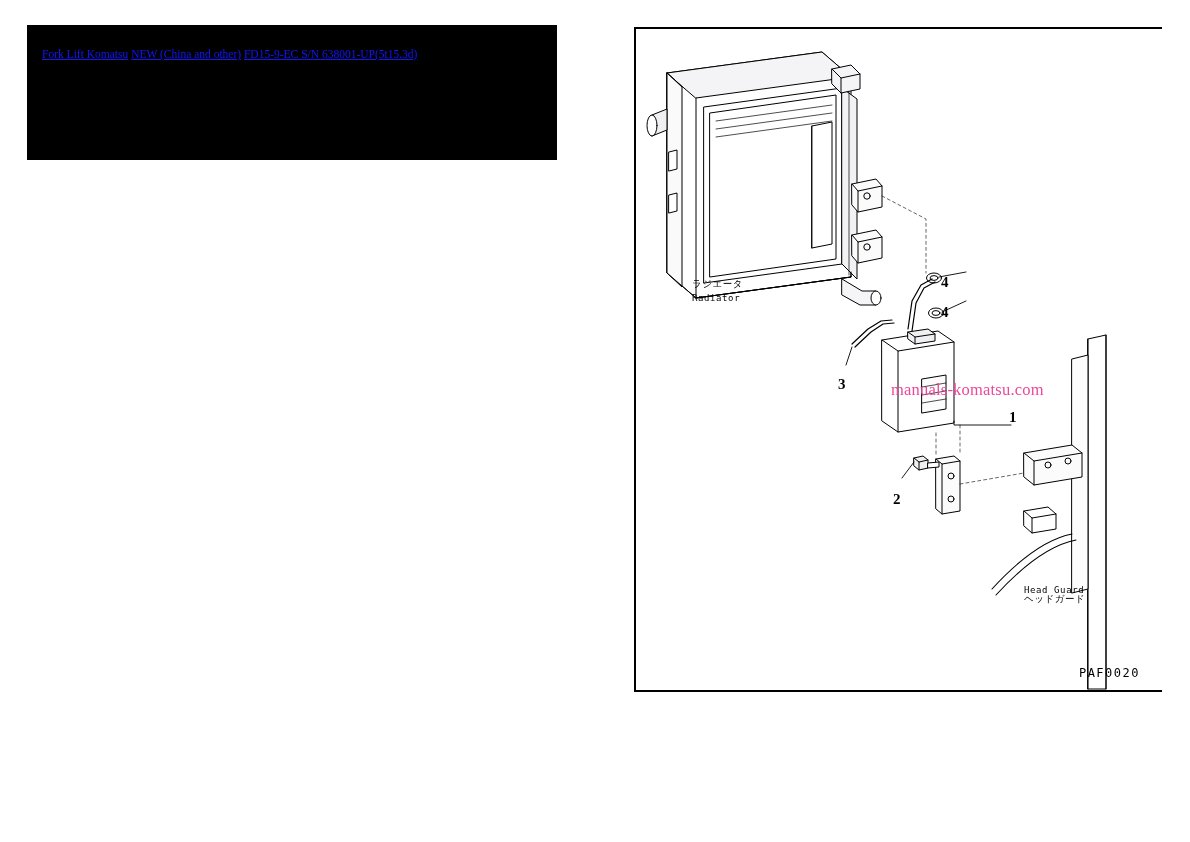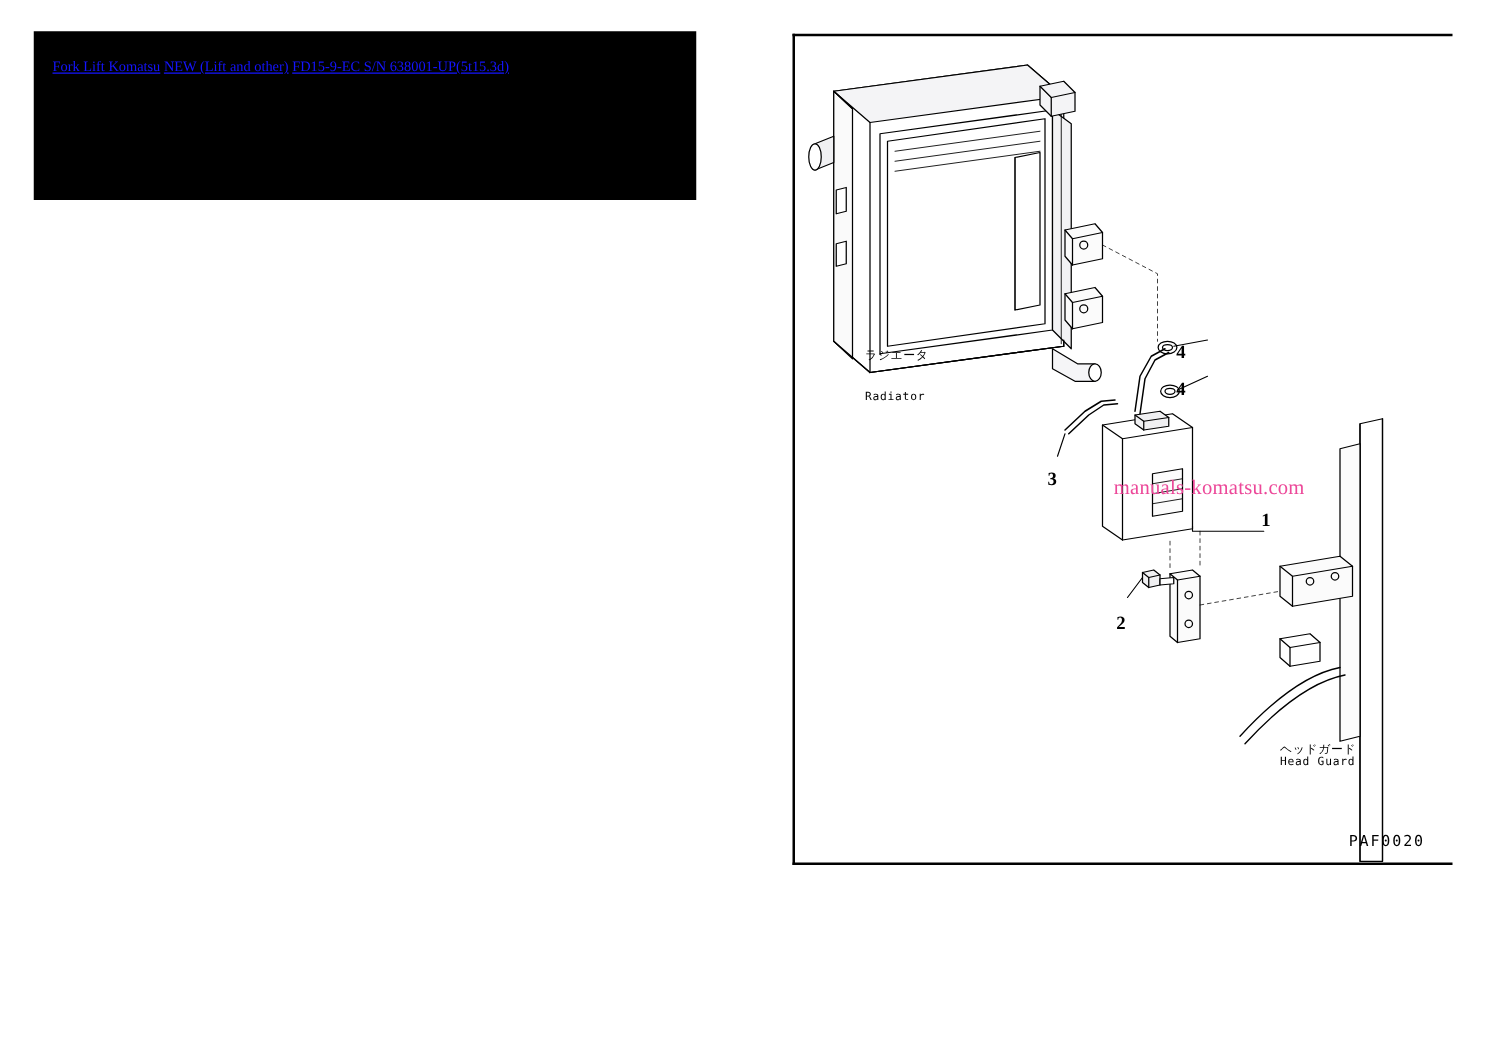--- a/index.html
+++ b/index.html
@@ -79,21 +79,20 @@
     line-height: 12px;
     white-space: nowrap;
   }
   .en {
     position: absolute;
     font-family: "DejaVu Sans Mono", monospace;
     font-size: 9px;
     color: #000000;
     letter-spacing: 0.6px;
     white-space: nowrap;
-    margin-top: 20px;
   }
   #watermark {
     position: absolute;
     left: 255px;
     top: 323px;
     font-family: "Liberation Serif", serif;
     font-size: 16.5px;
     color: #ec4899;
     white-space: nowrap;
     letter-spacing: 0.2px;
@@ -107,21 +106,21 @@
     font-size: 12px;
     letter-spacing: 1.5px;
     color: #000000;
   }
 </style>
 </head>
 <body>
 
 <div id="breadcrumb-panel">
   <div id="breadcrumb">
-    <span class="crumb">Fork Lift Komatsu</span><span class="sep"> </span><span class="crumb">NEW (Lift and other)</span><span class="sep"> </span><span class="crumb">FD15-9-EC S/N 638001-UP(5t15.3d)</span>
+    <span class="crumb">Fork Lift Komatsu</span><span class="sep"> </span><span class="crumb">NEW (China and other)</span><span class="sep"> </span><span class="crumb">FD15-9-EC S/N 638001-UP(5t15.3d)</span>
   </div>
 </div>
 
 <div id="illustration-panel">
 
   <svg id="illustration-svg" width="528" height="665" viewBox="0 0 528 665">
     <g fill="none" stroke="#000000" stroke-width="1" stroke-linejoin="round" stroke-linecap="round">
 
       <path d="M31 44 L186 23 L215 48 L215 248 L60 269 L31 244 Z" fill="#ffffff"></path>
 

